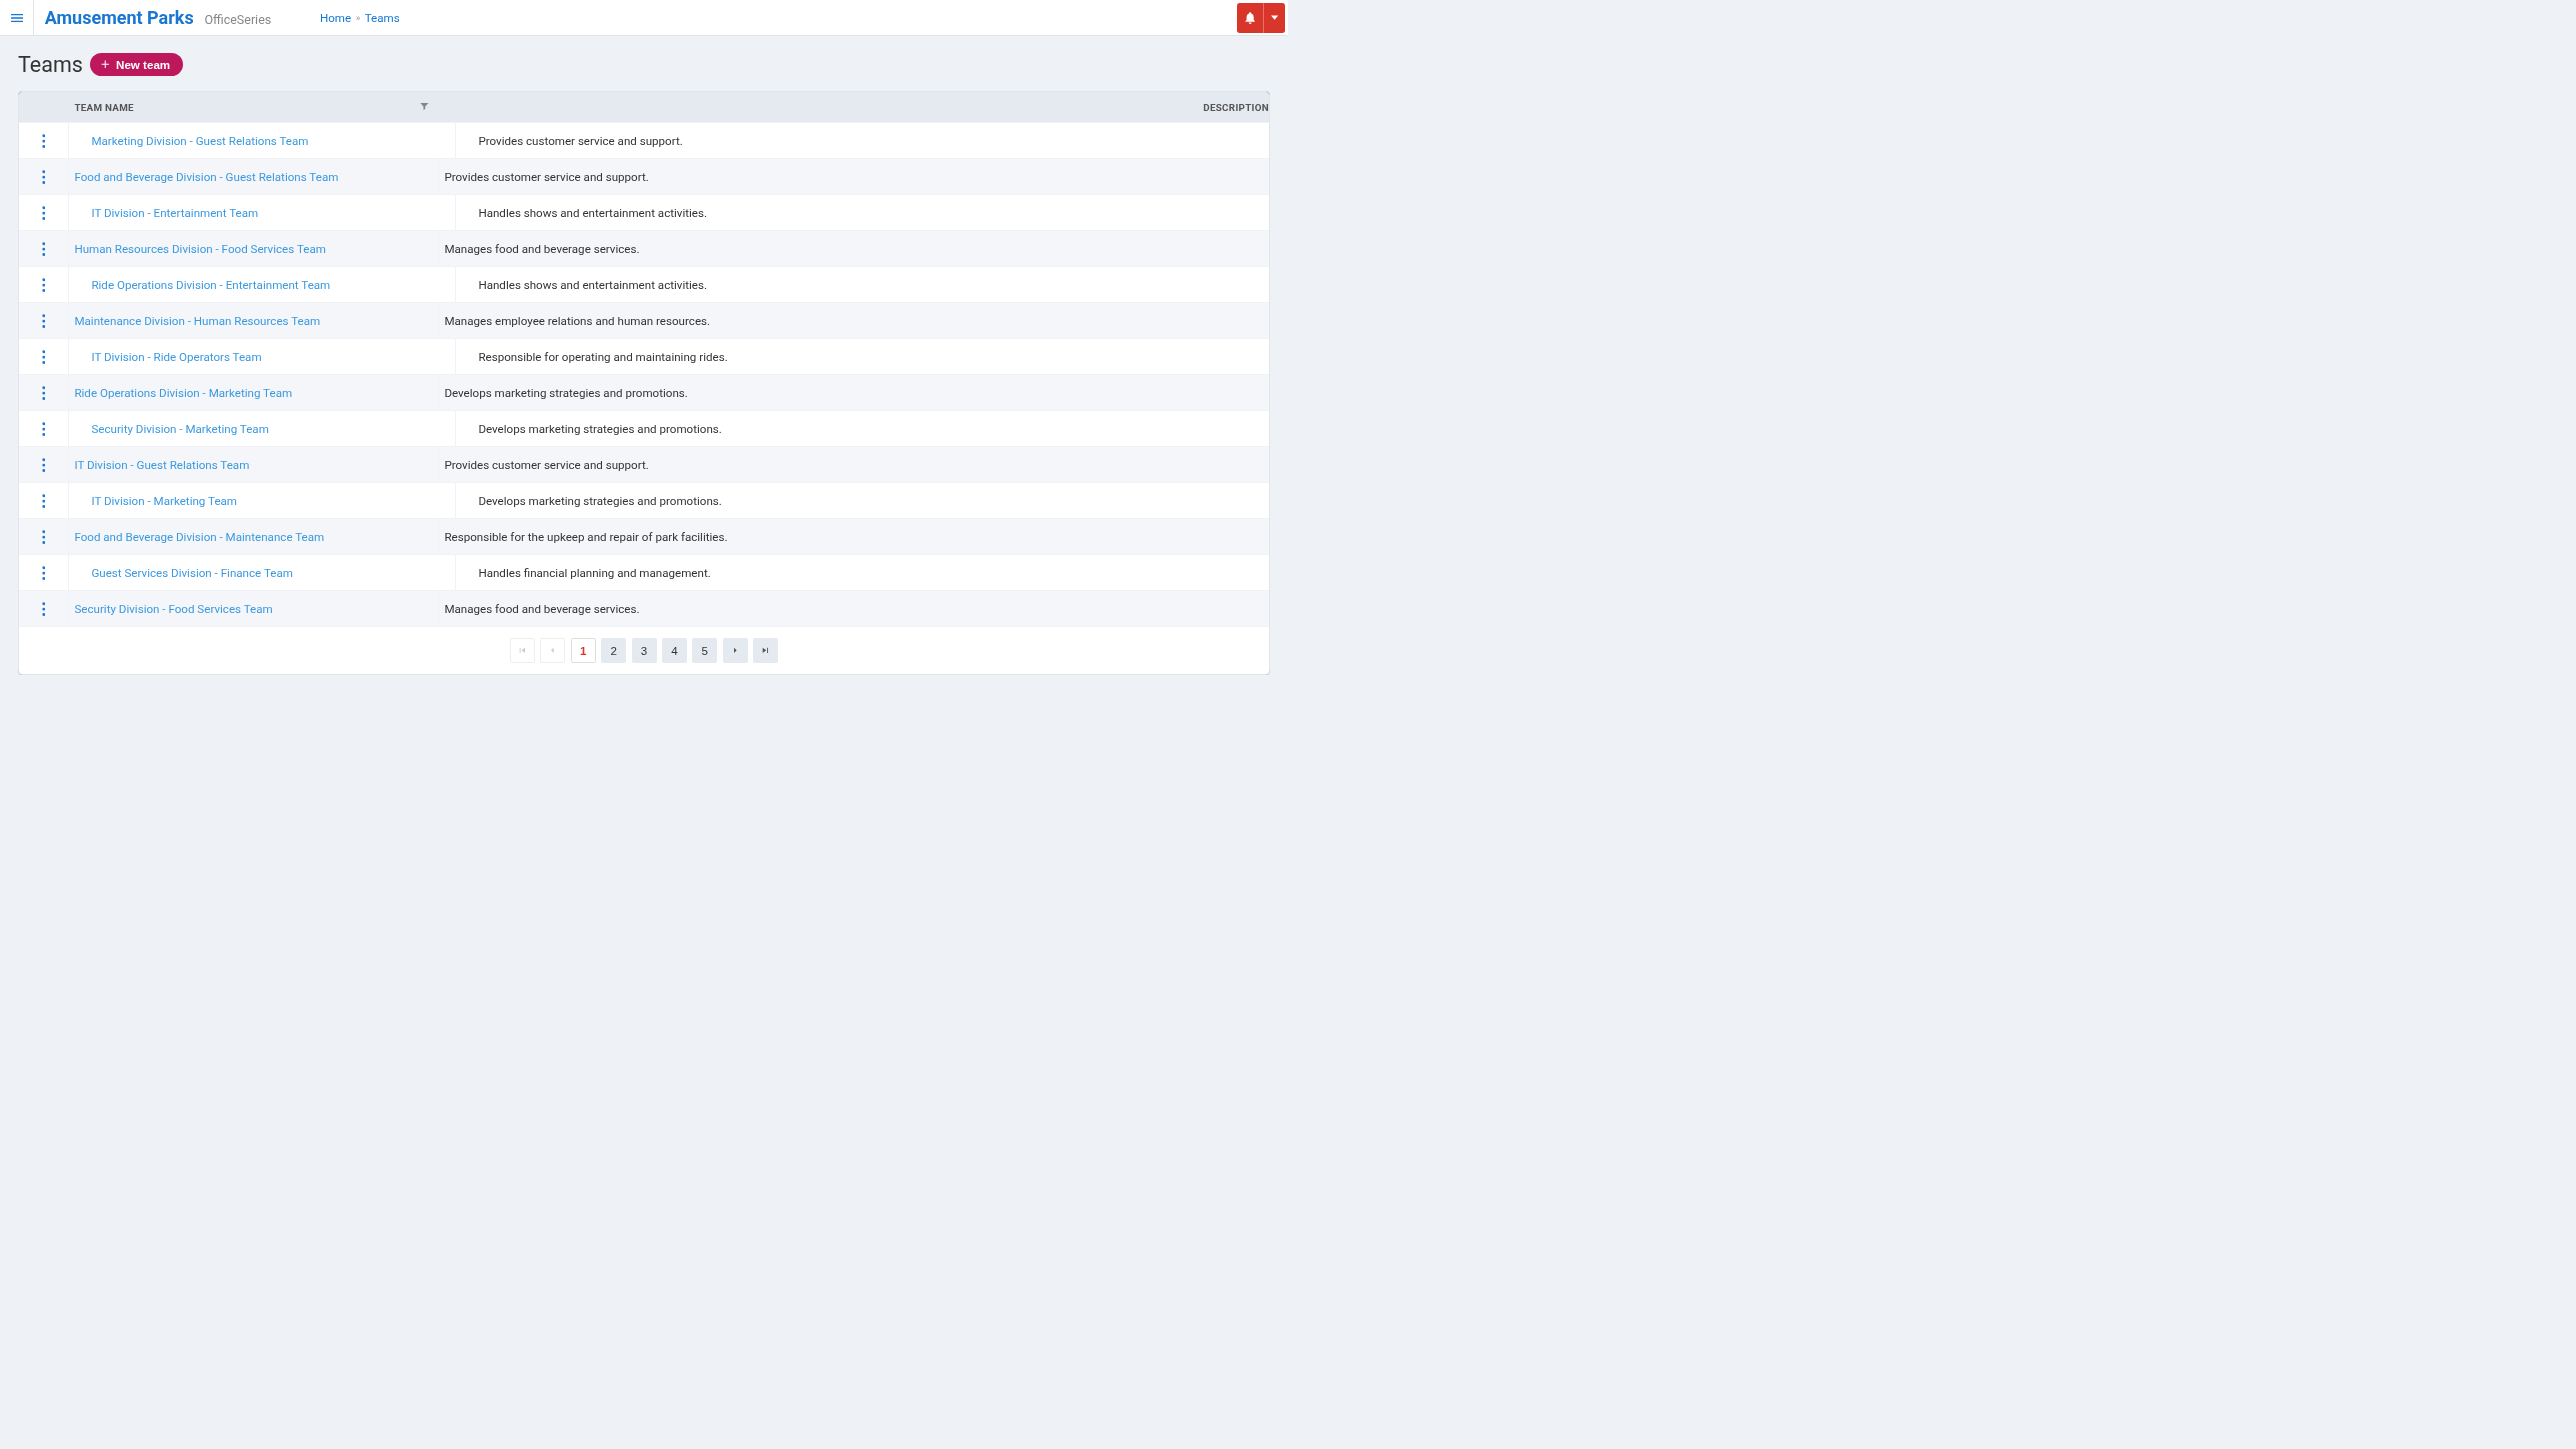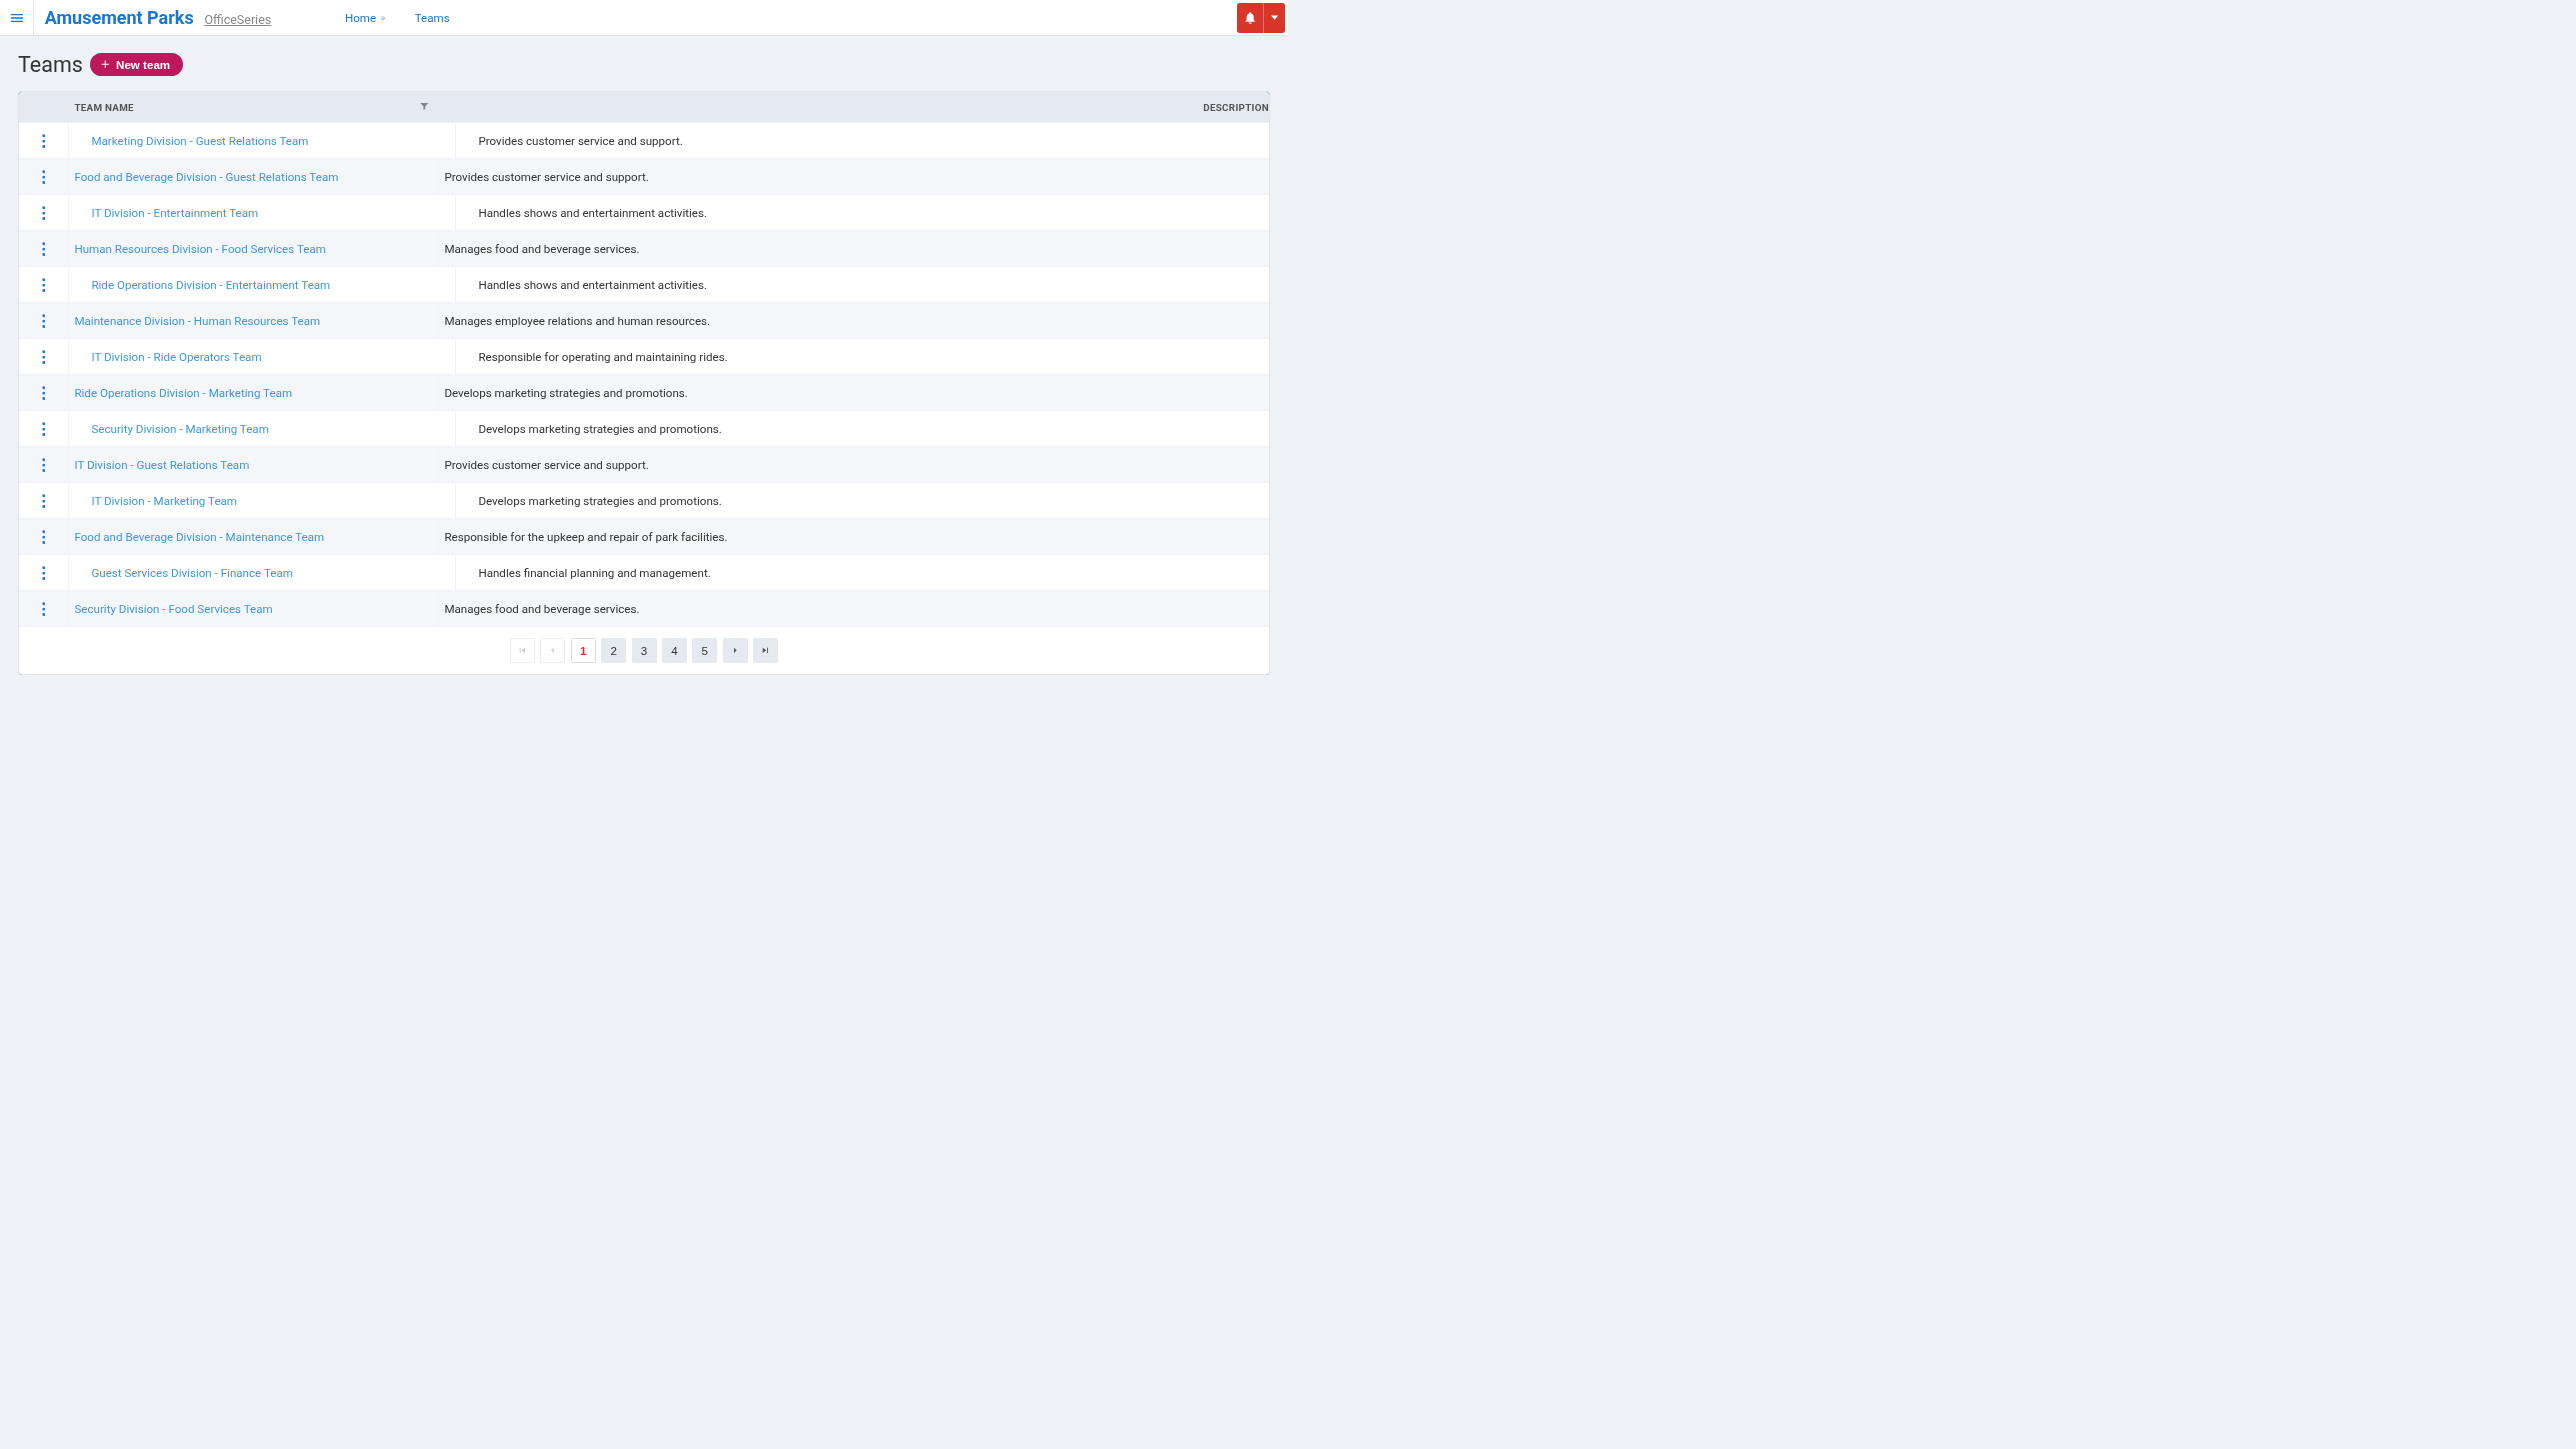--- a/index.html
+++ b/index.html
@@ -37,29 +37,28 @@
 }
 .brand-name {
   color: #1976d2;
   font-size: 18px;
   font-weight: 700;
 }
 .brand-sub {
   color: #888;
   font-size: 12.5px;
   margin-left: 10.7px;
-  text-decoration: underline;
 }
 .breadcrumbs {
   display: flex;
   align-items: center;
   margin-left: 38px;
   font-size: 11.6px;
 }
-.breadcrumbs a { color: #1976d2; text-decoration: none; margin-left: 25px; }
+.breadcrumbs a { color: #1976d2; text-decoration: none; }
 .breadcrumbs .sep { color: #999; margin: 0 4.5px; font-size: 9.8px; }
 .breadcrumbs .current { color: #1976d2; }
 .topbar-right {
   position: absolute;
   right: 0;
   top: 0;
   height: 36px;
   display: flex;
 }
 .notif-btn {

